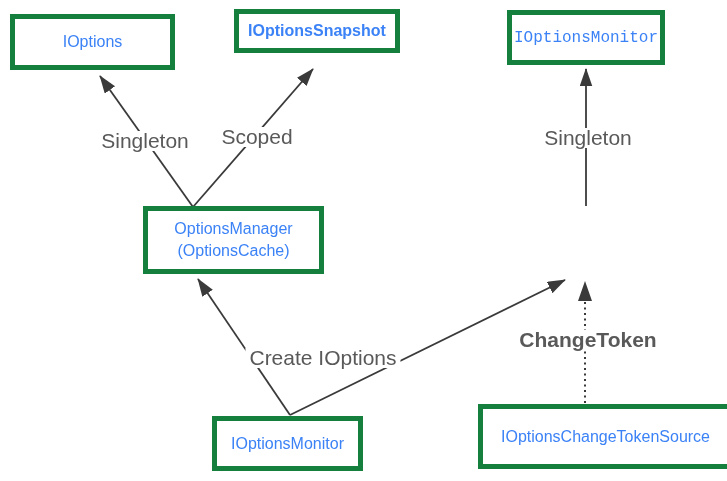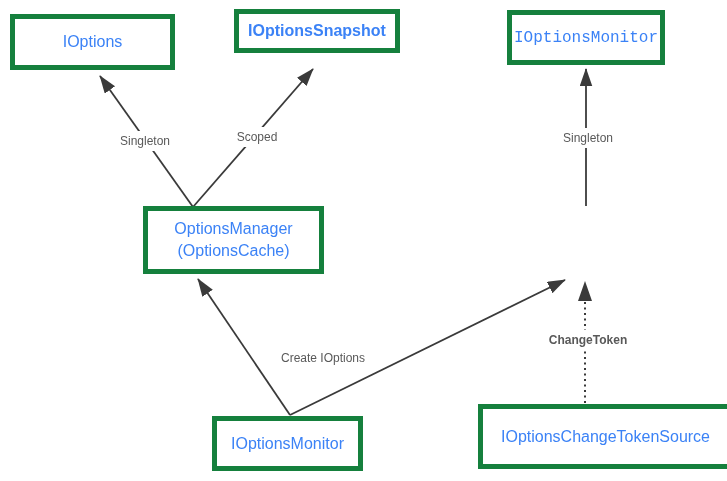--- a/index.html
+++ b/index.html
@@ -35,21 +35,21 @@
     align-items: center;
     justify-content: center;
     text-align: center;
     white-space: nowrap;
   }
   .edge-label {
     position: absolute;
     transform: translate(-50%, -50%);
     background: #ffffff;
     color: #595959;
-    font-size: 12px;
+    font-size: 21px;
     line-height: 18px;
     padding: 1px 4px;
     white-space: nowrap;
   }
 </style>
 </head>
 <body>
 
 <div class="canvas">
 

